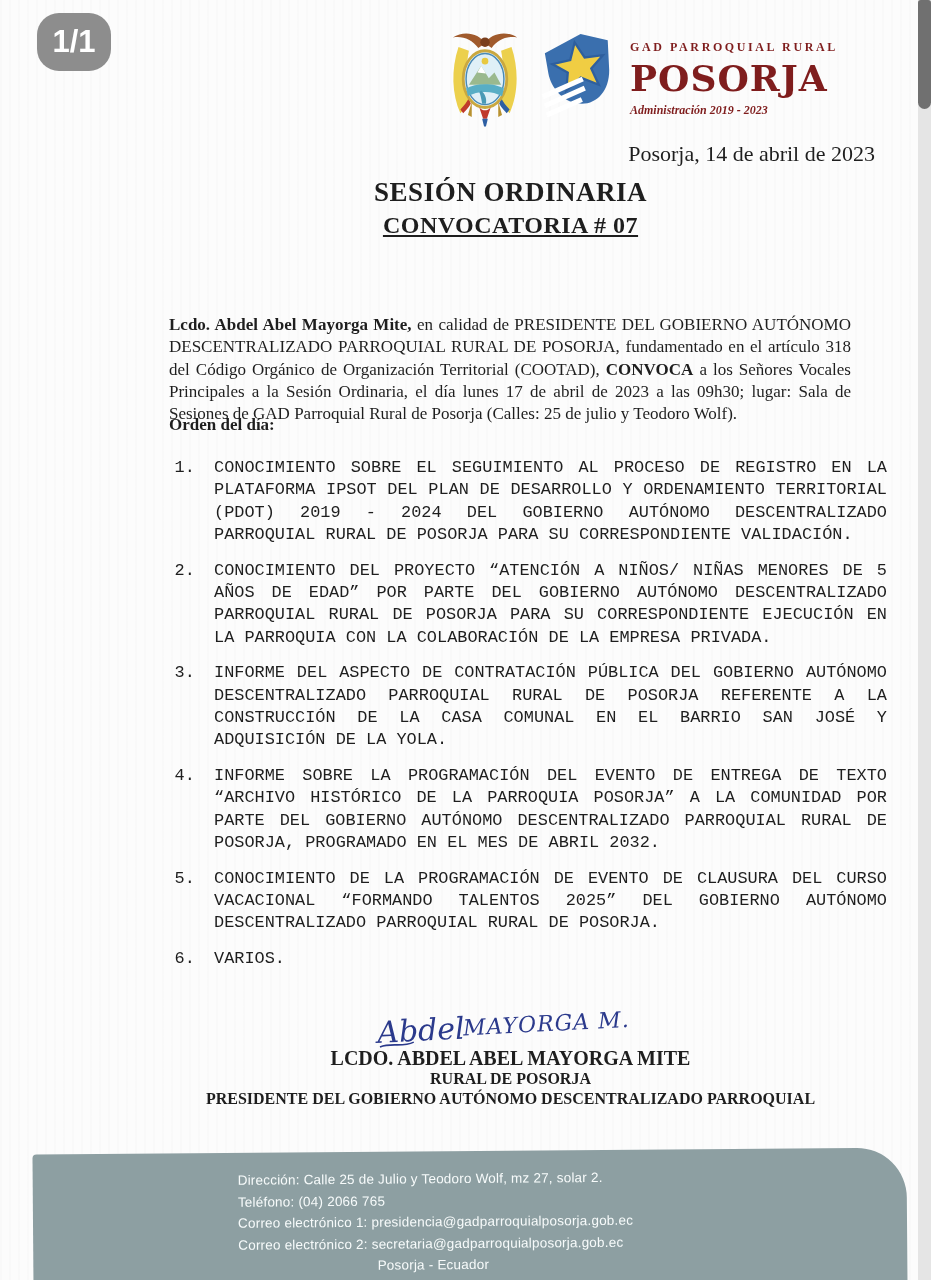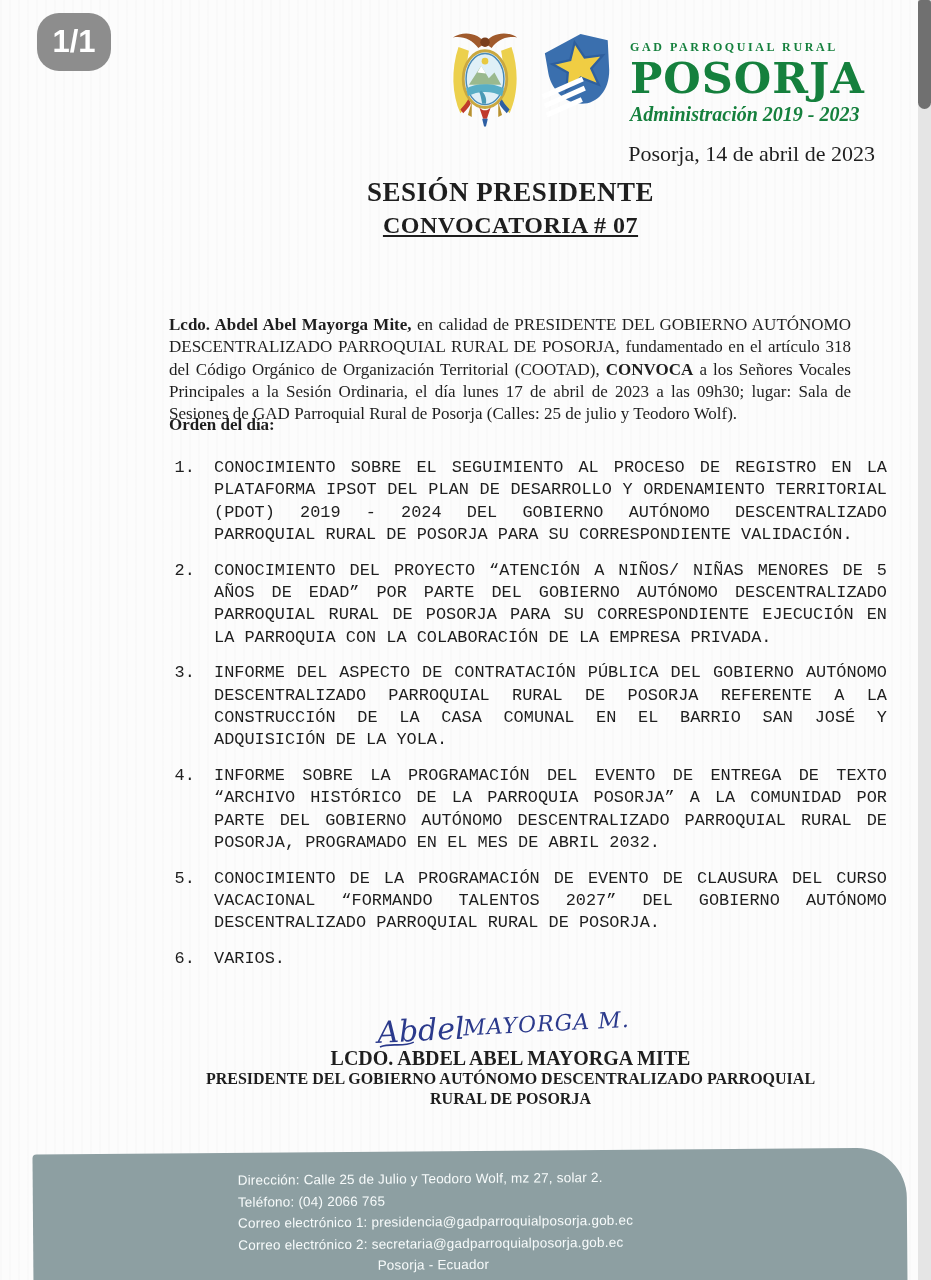--- a/index.html
+++ b/index.html
@@ -29,31 +29,31 @@
   .scrollbar-thumb{
     position:absolute;right:0;top:0;width:13px;height:109px;
     background:#707070;border-radius:3px 3px 7px 7px;
   }
 
   
   .header{position:absolute;left:0;top:0;width:918px;}
   .coat-of-arms{position:absolute;left:437px;top:28px;}
   .posorja-logo{position:absolute;left:536px;top:26px;display:flex;}
   .logo-shield{flex:0 0 auto;}
-  .logo-text{margin-left:6px;padding-top:14px;color:#15803d;}
+  .logo-text{margin-left:6px;padding-top:14px;color:#7f1d1d;}
   .logo-small{
     font-size:12px;font-weight:bold;letter-spacing:2.6px;
     font-family:"Liberation Serif", serif;white-space:nowrap;
   }
   .logo-name{
     font-family:"DejaVu Serif", serif;font-weight:bold;
-    font-size:43px;line-height:46px;letter-spacing:1px;white-space:nowrap;
+    font-size:36px;line-height:46px;letter-spacing:1px;white-space:nowrap;
   }
   .logo-admin{
-    font-style:italic;font-weight:bold;font-size:20px;margin-top:2px;white-space:nowrap;
+    font-style:italic;font-weight:bold;font-size:12px;margin-top:2px;white-space:nowrap;
   }
 
   .date-line{
     position:absolute;right:56px;top:141px;font-size:22px;white-space:nowrap;
   }
 
   
   .title-block{
     position:absolute;left:170px;top:176px;width:681px;text-align:center;
   }
@@ -153,47 +153,47 @@
       <div class="logo-small">GAD PARROQUIAL RURAL</div>
       <div class="logo-name">POSORJA</div>
       <div class="logo-admin">Administración 2019 - 2023</div>
     </div>
   </div>
 </div>
 
 <div class="date-line">Posorja, 14 de abril de 2023</div>
 
 <div class="title-block">
-  <div class="title-line1">SESIÓN PRESIDENTE</div>
+  <div class="title-line1">SESIÓN ORDINARIA</div>
   <div class="title-line2">CONVOCATORIA # 07</div>
 </div>
 
 <p class="intro"><b>Lcdo. Abdel Abel Mayorga Mite,</b><span> en calidad de PRESIDENTE DEL GOBIERNO AUTÓNOMO DESCENTRALIZADO PARROQUIAL RURAL DE POSORJA, fundamentado en el artículo 318 del Código Orgánico de Organización Territorial (COOTAD), </span><b>CONVOCA</b><span> a los Señores Vocales Principales a la Sesión Ordinaria, el día lunes 17 de abril de 2023 a las 09h30; lugar: Sala de Sesiones de GAD Parroquial Rural de Posorja (Calles: 25 de julio y Teodoro Wolf).</span></p>
 
 <div class="agenda-heading">Orden del día:</div>
 <ol class="agenda-list">
   <li>CONOCIMIENTO SOBRE EL SEGUIMIENTO AL PROCESO DE REGISTRO EN LA PLATAFORMA IPSOT DEL PLAN DE DESARROLLO Y ORDENAMIENTO TERRITORIAL (PDOT) 2019 - 2024 DEL GOBIERNO AUTÓNOMO DESCENTRALIZADO PARROQUIAL RURAL DE POSORJA PARA SU CORRESPONDIENTE VALIDACIÓN.</li>
   <li>CONOCIMIENTO DEL PROYECTO “ATENCIÓN A NIÑOS/ NIÑAS MENORES DE 5 AÑOS DE EDAD” POR PARTE DEL GOBIERNO AUTÓNOMO DESCENTRALIZADO PARROQUIAL RURAL DE POSORJA PARA SU CORRESPONDIENTE EJECUCIÓN EN LA PARROQUIA CON LA COLABORACIÓN DE LA EMPRESA PRIVADA.</li>
   <li>INFORME DEL ASPECTO DE CONTRATACIÓN PÚBLICA DEL GOBIERNO AUTÓNOMO DESCENTRALIZADO PARROQUIAL RURAL DE POSORJA REFERENTE A LA CONSTRUCCIÓN DE LA CASA COMUNAL EN EL BARRIO SAN JOSÉ Y ADQUISICIÓN DE LA YOLA.</li>
   <li>INFORME SOBRE LA PROGRAMACIÓN DEL EVENTO DE ENTREGA DE TEXTO “ARCHIVO HISTÓRICO DE LA PARROQUIA POSORJA” A LA COMUNIDAD POR PARTE DEL GOBIERNO AUTÓNOMO DESCENTRALIZADO PARROQUIAL RURAL DE POSORJA, PROGRAMADO EN EL MES DE ABRIL 2032.</li>
-  <li>CONOCIMIENTO DE LA PROGRAMACIÓN DE EVENTO DE CLAUSURA DEL CURSO VACACIONAL “FORMANDO TALENTOS 2027” DEL GOBIERNO AUTÓNOMO DESCENTRALIZADO PARROQUIAL RURAL DE POSORJA.</li>
+  <li>CONOCIMIENTO DE LA PROGRAMACIÓN DE EVENTO DE CLAUSURA DEL CURSO VACACIONAL “FORMANDO TALENTOS 2025” DEL GOBIERNO AUTÓNOMO DESCENTRALIZADO PARROQUIAL RURAL DE POSORJA.</li>
   <li>VARIOS.</li>
 </ol>
 
 <div class="signature-area">
   <svg class="signature-svg" width="280" height="46" viewBox="0 0 280 46">
     <g transform="rotate(-3 140 23)" fill="#2b3a8c" font-family="DejaVu Serif, serif" font-style="italic">
       <text x="6" y="34" font-size="30">Abdel</text>
       <text x="92" y="31" font-size="22" letter-spacing="1">MAYORGA M.</text>
       <path d="M8 38 C20 34 30 40 42 35" stroke="#2b3a8c" stroke-width="1.6" fill="none"></path>
     </g>
   </svg>
   <div class="sig-name">LCDO. ABDEL ABEL MAYORGA MITE</div>
+  <div class="sig-line">RURAL DE POSORJA</div>
   <div class="sig-line">PRESIDENTE DEL GOBIERNO AUTÓNOMO DESCENTRALIZADO PARROQUIAL</div>
-  <div class="sig-line">RURAL DE POSORJA</div>
 </div>
 
 <div class="footer-band">
   <div class="footer-text">
     <div>Dirección: Calle 25 de Julio y Teodoro Wolf, mz 27, solar 2.</div>
     <div>Teléfono: (04) 2066 765</div>
     <div>Correo electrónico 1: presidencia@gadparroquialposorja.gob.ec</div>
     <div>Correo electrónico 2: secretaria@gadparroquialposorja.gob.ec</div>
     <div class="footer-location">Posorja - Ecuador</div>
   </div>

